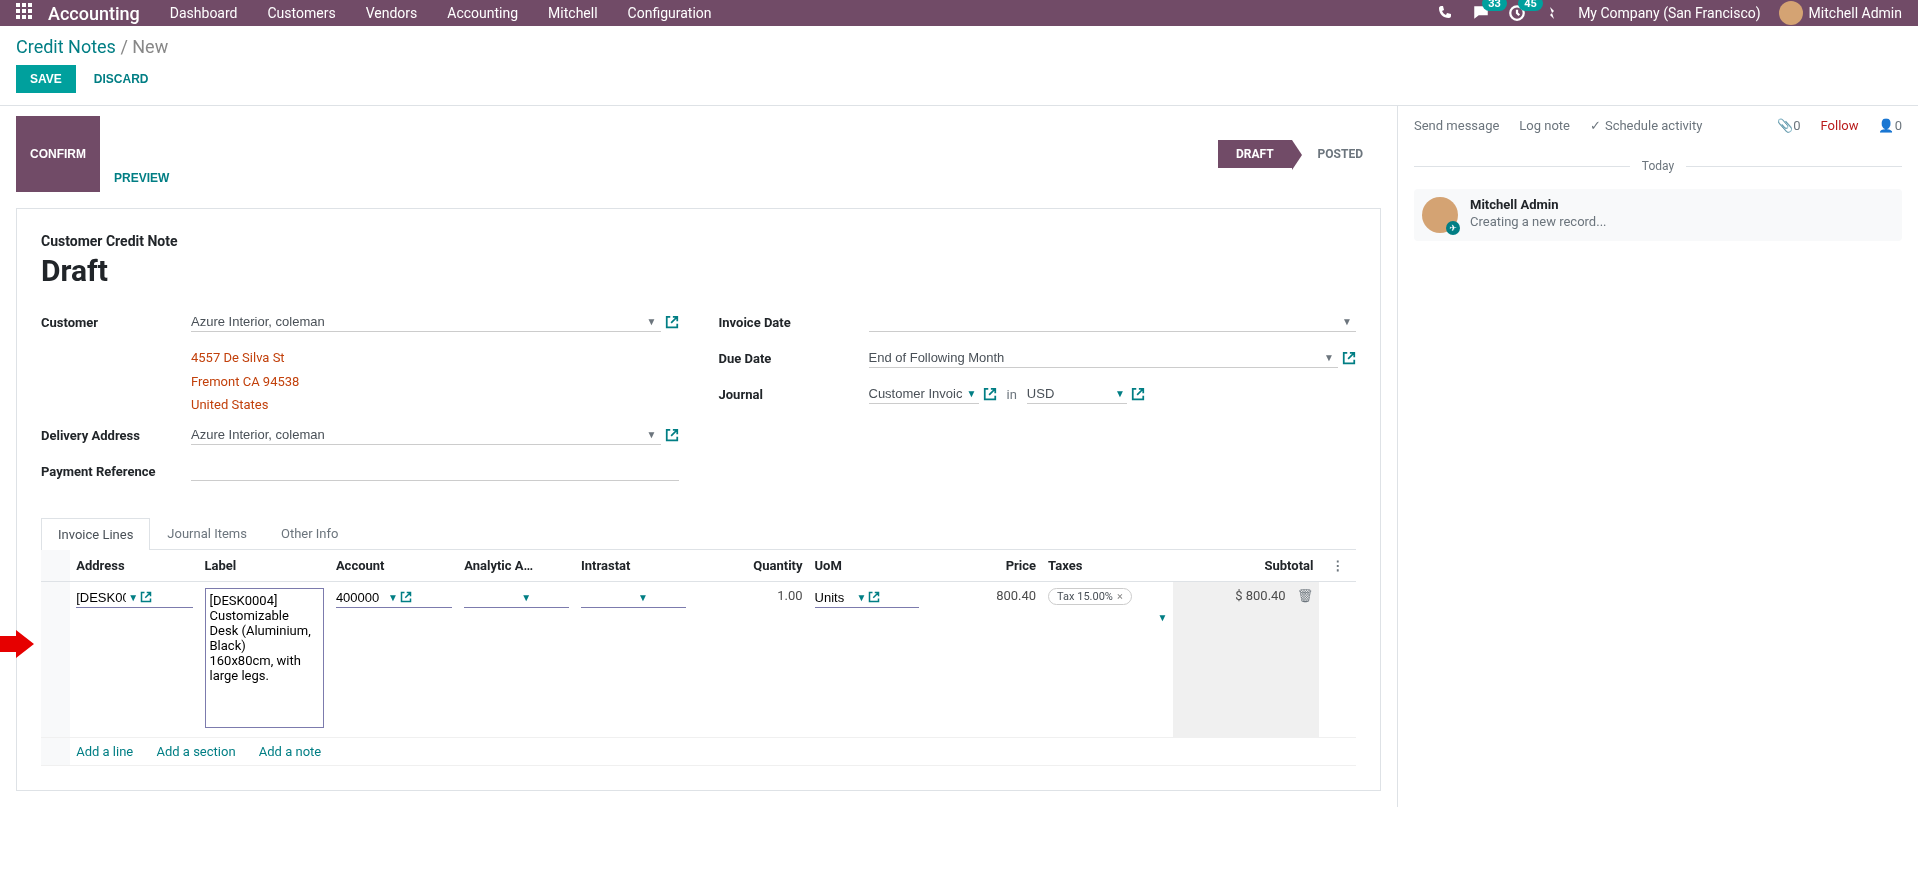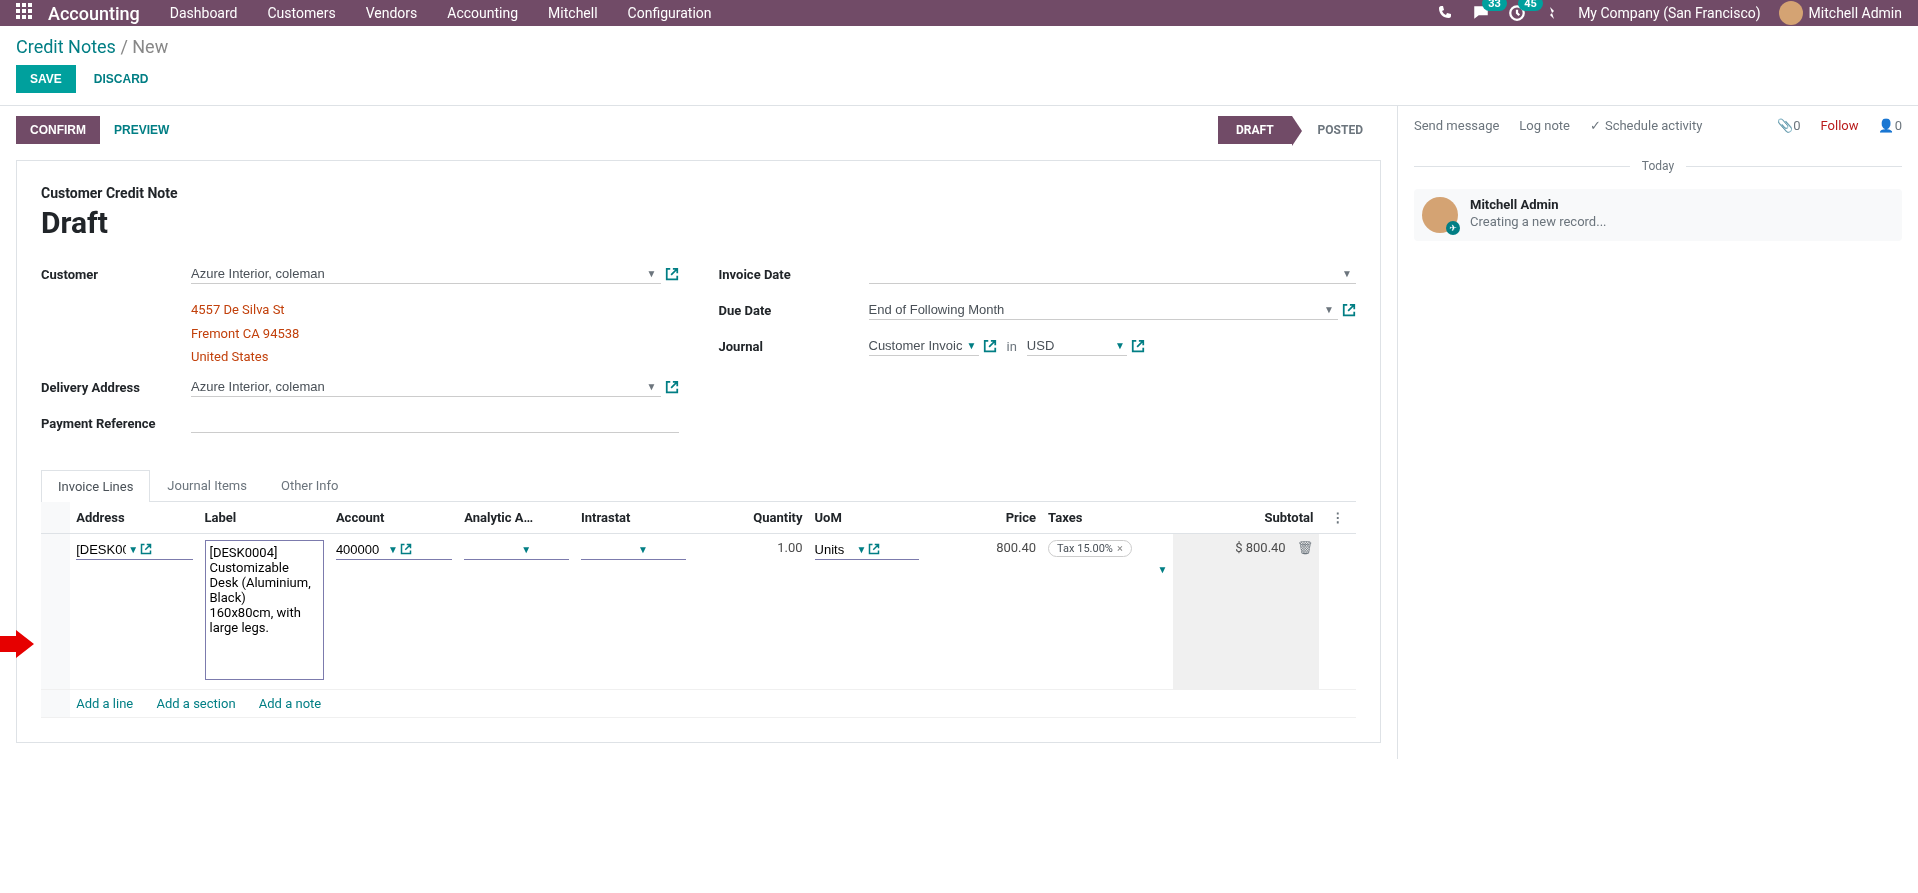--- a/index.html
+++ b/index.html
@@ -32,21 +32,21 @@
 
 
 .main { display: flex; }
 .form-panel { flex: 1; padding: 0 16px 16px 16px; position: relative; border-right: 1px solid #dee2e6; overflow-y: auto; }
 .chatter { width: 520px; padding: 12px 16px; }
 
 
 .statusbar { display: flex; align-items: center; margin-top: 10px; }
 .statusbar .left-btns { display: flex; }
 .statusbar .confirm { background: #714b67; color: #fff; padding: 7px 14px; font-weight: bold; font-size: 12px; border: none; cursor: pointer; }
-.statusbar .preview { background: none; color: #017e84; padding: 7px 14px; font-weight: bold; font-size: 12px; border: none; cursor: pointer; }
+.statusbar .preview { background: none; color: #017e84; padding: 7px 14px; font-weight: bold; font-size: 12px; border: none; cursor: pointer; margin-top: 48px; }
 .statusbar .spacer { flex: 1; }
 .statusbar .stages { display: flex; }
 .stage { padding: 7px 18px; font-size: 12px; font-weight: bold; position: relative; }
 .stage.active { background: #714b67; color: #fff; }
 .stage.active::after { content: ''; position: absolute; right: -10px; top: 0; border-top: 15px solid transparent; border-bottom: 15px solid transparent; border-left: 10px solid #714b67; }
 .stage.inactive { color: #6c757d; padding-left: 26px; }
 
 
 .sheet { border: 1px solid #dee2e6; margin-top: 16px; padding: 24px; background: #fff; }
 .form-title-label { font-size: 14px; font-weight: bold; color: #212529; }

